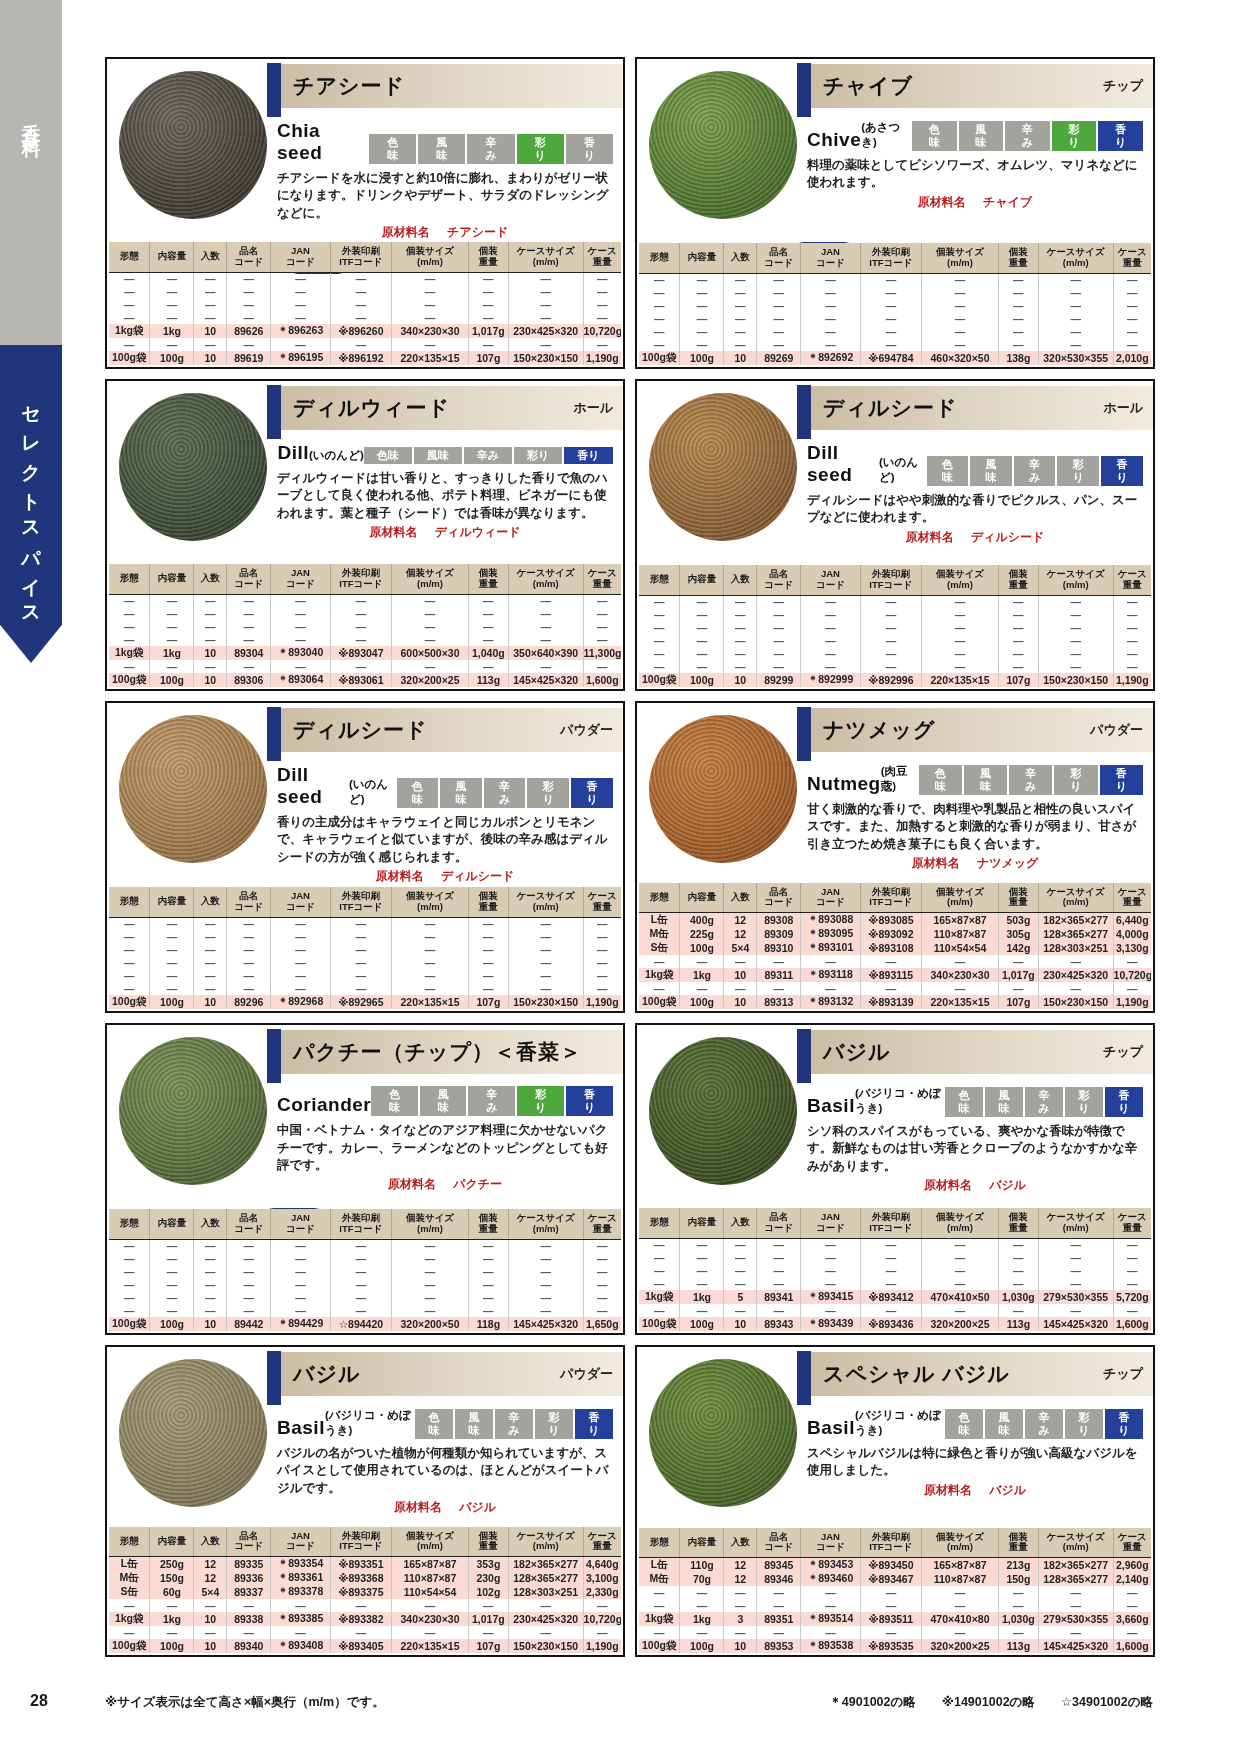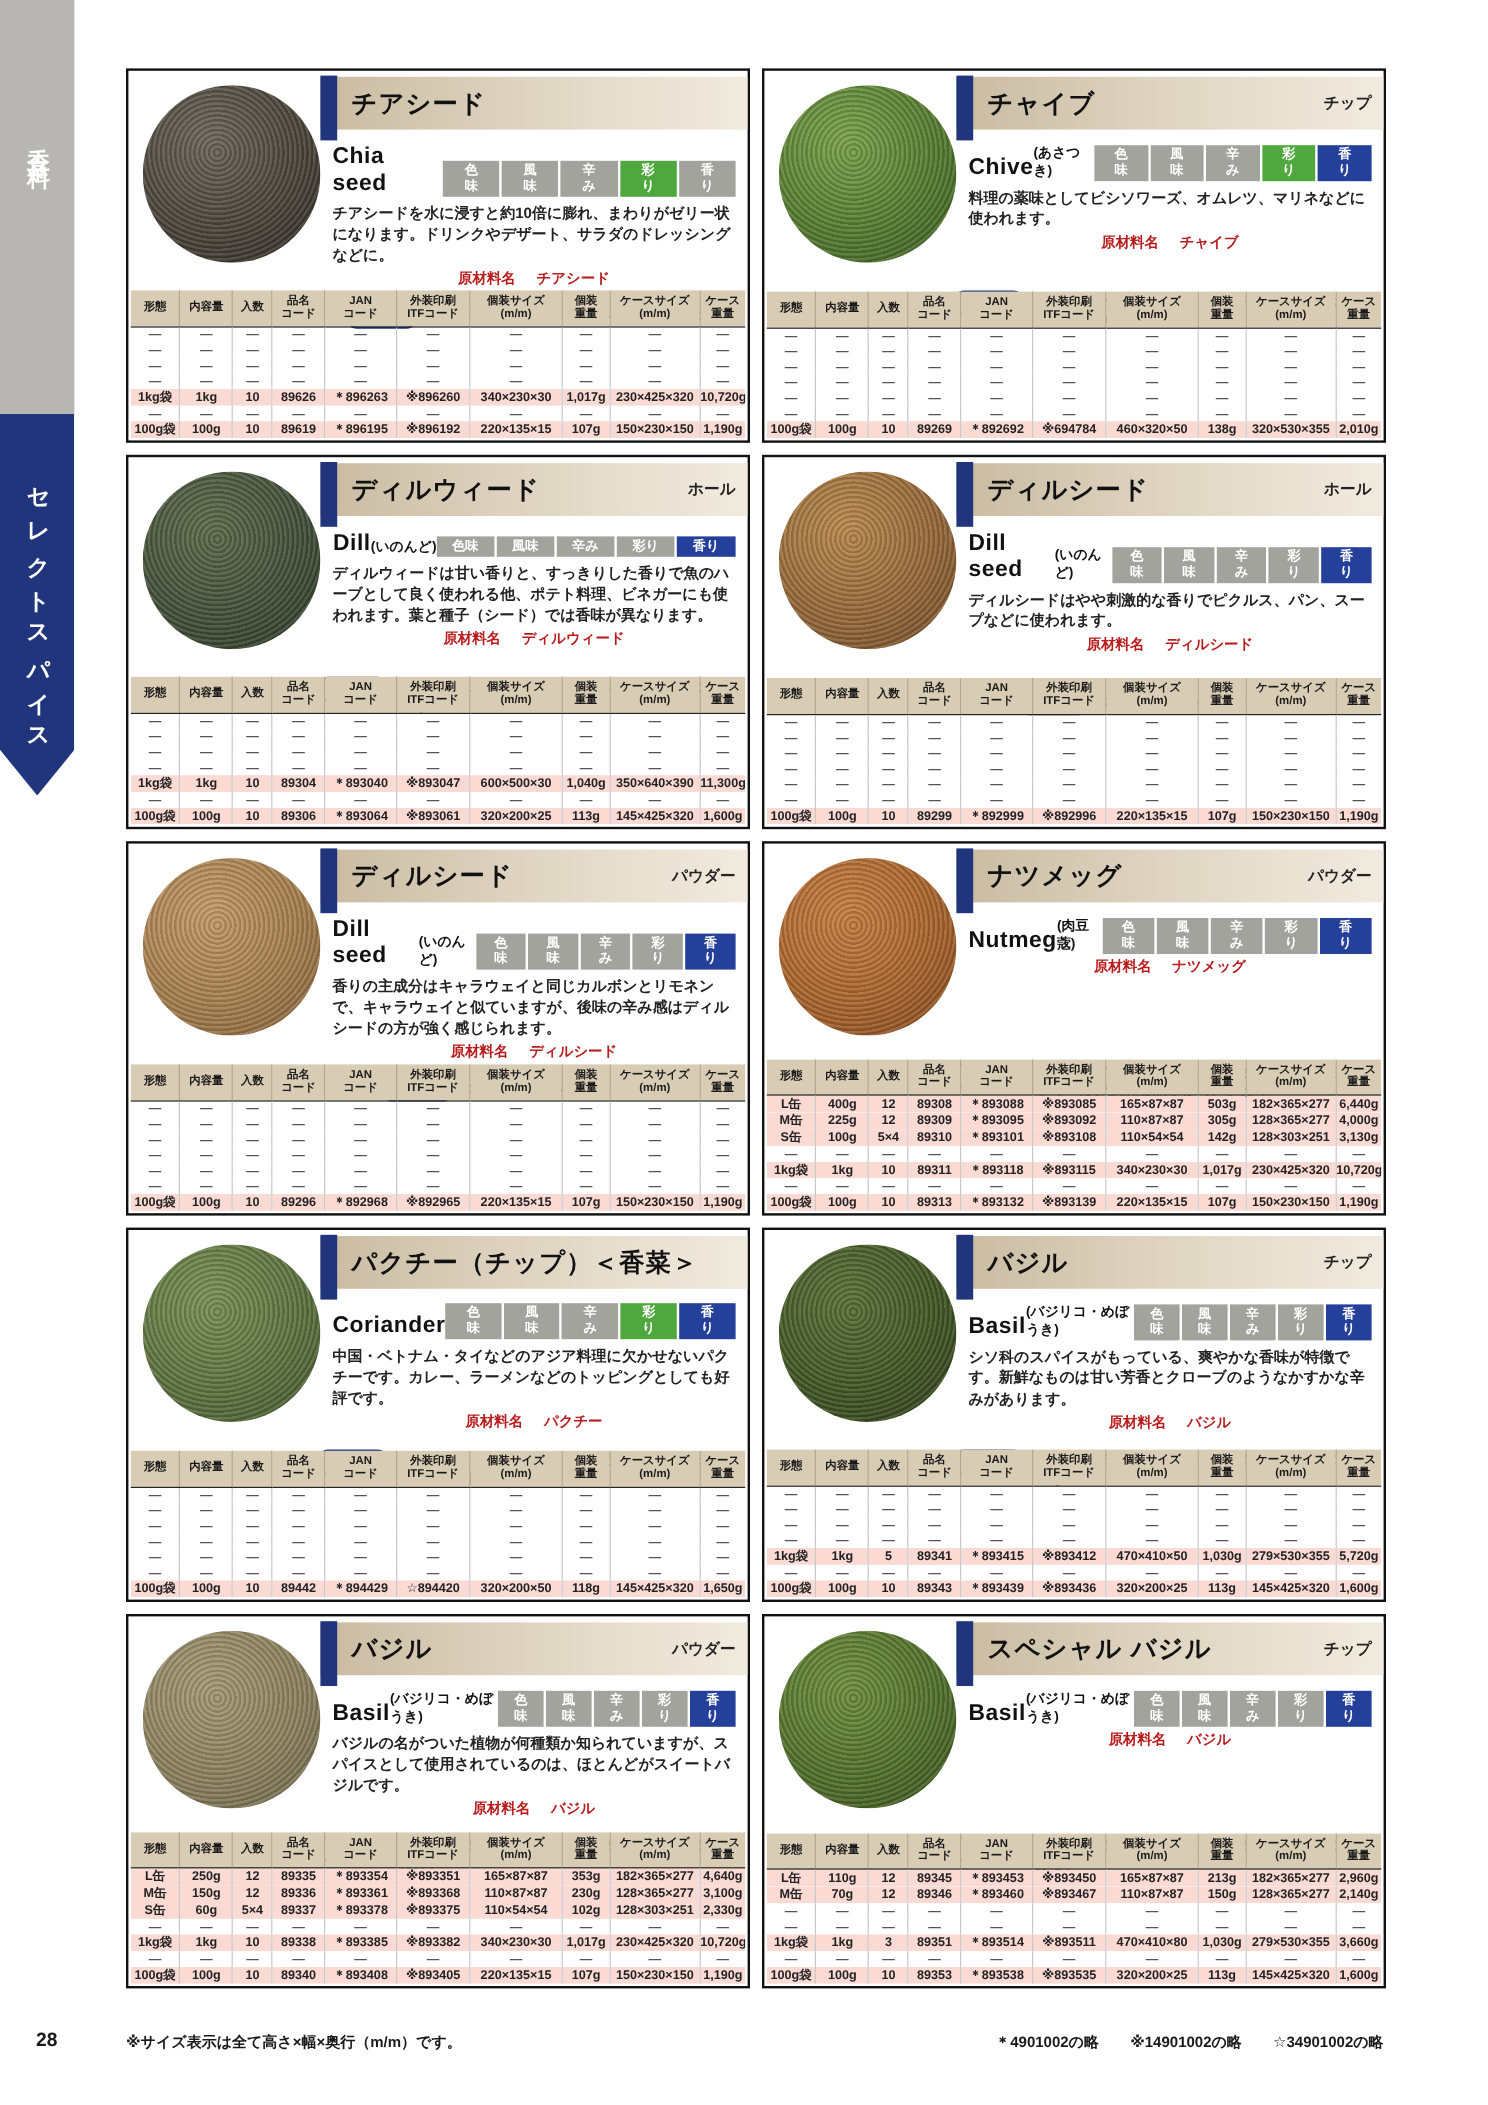--- a/index.html
+++ b/index.html
@@ -856,20 +856,21 @@
         <span class="eng">Nutmeg</span>
         <span class="reading">(肉豆蔲)</span>
         <span class="badges">
               <span class="badge">色味</span>
               <span class="badge">風味</span>
               <span class="badge">辛み</span>
               <span class="badge">彩り</span>
               <span class="badge blue">香り</span>
             </span>
       </div>
+      <p class="desc">甘く刺激的な香りで、肉料理や乳製品と相性の良いスパイスです。また、加熱すると刺激的な香りが弱まり、甘さが引き立つため焼き菓子にも良く合います。</p>
       <p class="ingredient">
         <span class="ing-label">原材料名</span>
         <span class="ing-val">ナツメッグ</span>
       </p>
       <div class="usage-row">
         <span class="usage-pill">使用例</span>
         <span class="usage-text">ハンバーグなど挽肉料理、グラタン、クリームシチューなどの乳製品を使ったメニュー</span>
       </div>
     </div>
     <table class="spec">
@@ -1463,20 +1464,21 @@
         <span class="eng">Basil</span>
         <span class="reading">(バジリコ・めぼうき)</span>
         <span class="badges">
               <span class="badge">色味</span>
               <span class="badge">風味</span>
               <span class="badge">辛み</span>
               <span class="badge">彩り</span>
               <span class="badge blue">香り</span>
             </span>
       </div>
+      <p class="desc">スペシャルバジルは特に緑色と香りが強い高級なバジルを使用しました。</p>
       <p class="ingredient">
         <span class="ing-label">原材料名</span>
         <span class="ing-val">バジル</span>
       </p>
       <div class="usage-row">
         <span class="usage-pill">使用例</span>
         <span class="usage-text">フライの衣、トマト料理、パスタ、ピザ、ムニエルなど</span>
       </div>
     </div>
     <table class="spec">

